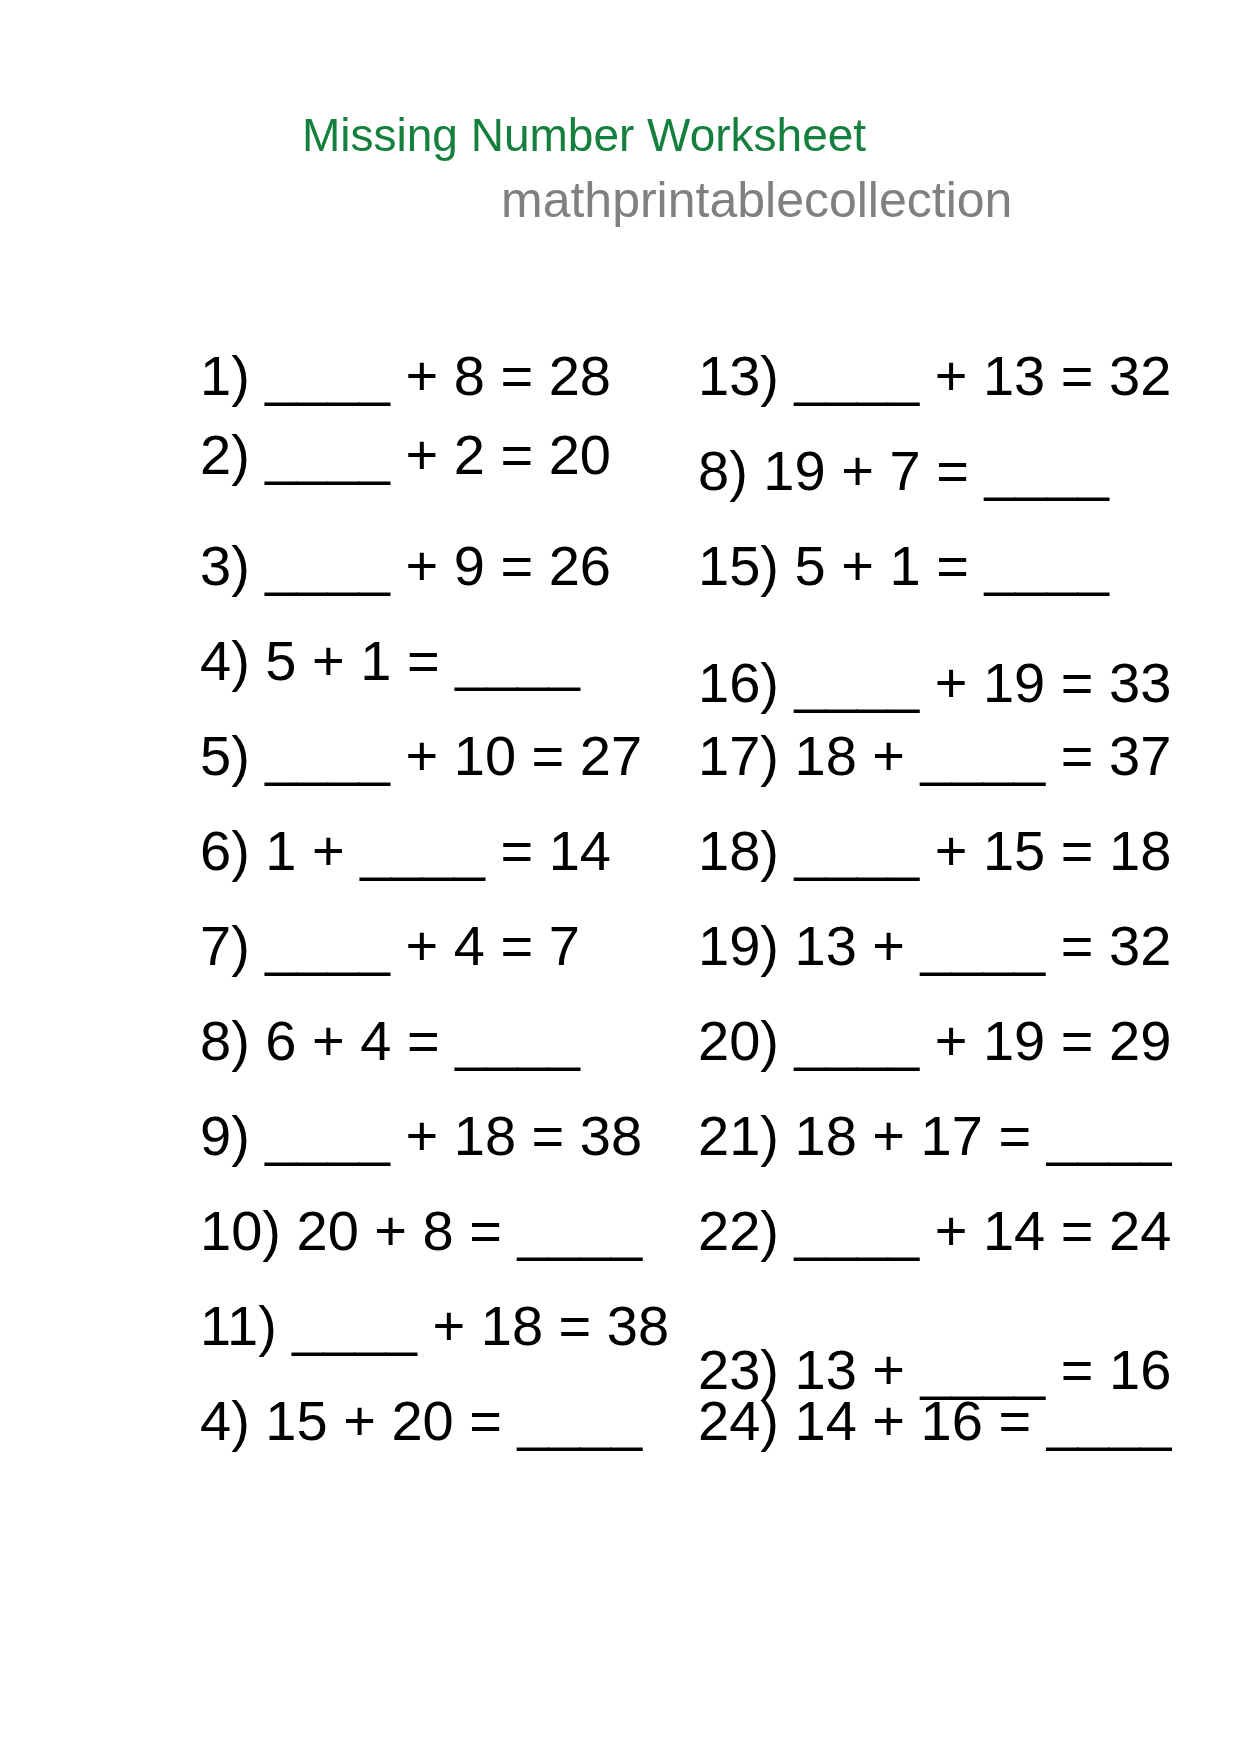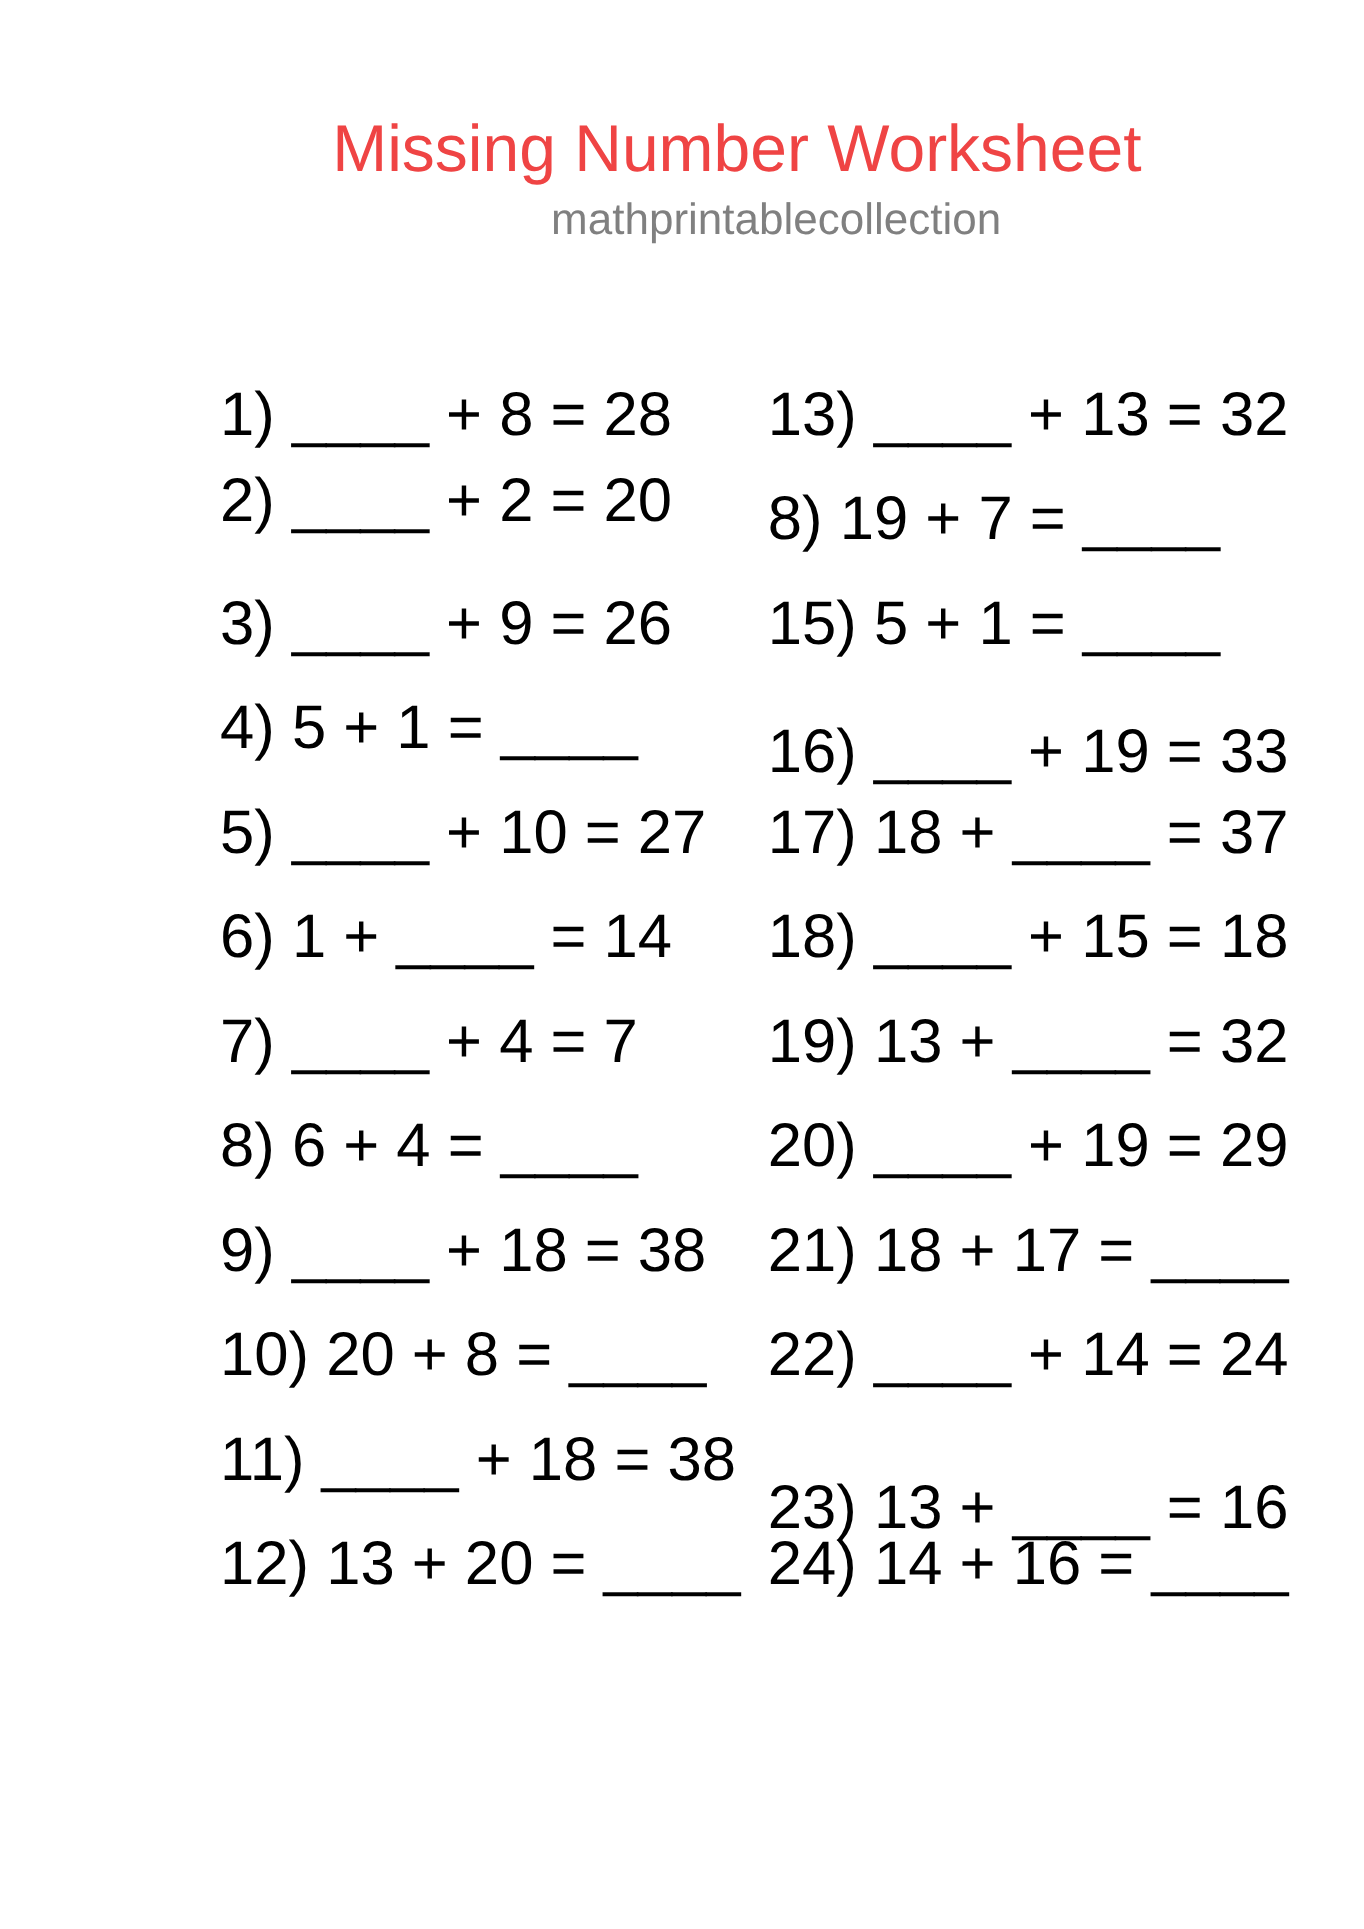--- a/index.html
+++ b/index.html
@@ -19,30 +19,30 @@
       position: absolute;
       left: 0; top: 0;
       width: 1240px;
       height: 1754px;
       background: #ffffff;
     }
     .title {
       position: absolute;
       left: 302px;
       top: 105px;
-      font-size: 60px;
+      font-size: 46px;
       line-height: 60px;
       white-space: nowrap;
-      color: #ef4444;
+      color: #15803d;
     }
     .subtitle {
       position: absolute;
       left: 501px;
       top: 179px;
-      font-size: 40px;
+      font-size: 50px;
       line-height: 43px;
       white-space: nowrap;
     }
     .problem {
       position: absolute;
       font-size: 56px;
       line-height: 44px;
       white-space: pre;
       color: #000000;
     }
@@ -61,21 +61,21 @@
     <div class="problem" style="top:433px">2) ____ + 2 = 20</div>
     <div class="problem" style="top:544px">3) ____ + 9 = 26</div>
     <div class="problem" style="top:639px">4) 5 + 1 = ____</div>
     <div class="problem" style="top:734px">5) ____ + 10 = 27</div>
     <div class="problem" style="top:829px">6) 1 + ____ = 14</div>
     <div class="problem" style="top:924px">7) ____ + 4 = 7</div>
     <div class="problem" style="top:1019px">8) 6 + 4 = ____</div>
     <div class="problem" style="top:1114px">9) ____ + 18 = 38</div>
     <div class="problem" style="top:1209px">10) 20 + 8 = ____</div>
     <div class="problem" style="top:1304px">11) ____ + 18 = 38</div>
-    <div class="problem" style="top:1399px">12) 13 + 20 = ____</div>
+    <div class="problem" style="top:1399px">4) 15 + 20 = ____</div>
   </div>
 
   <div class="col-right">
     <div class="problem" style="top:354px">13) ____ + 13 = 32</div>
     <div class="problem" style="top:449px">8) 19 + 7 = ____</div>
     <div class="problem" style="top:544px">15) 5 + 1 = ____</div>
     <div class="problem" style="top:661px">16) ____ + 19 = 33</div>
     <div class="problem" style="top:734px">17) 18 + ____ = 37</div>
     <div class="problem" style="top:829px">18) ____ + 15 = 18</div>
     <div class="problem" style="top:924px">19) 13 + ____ = 32</div>

